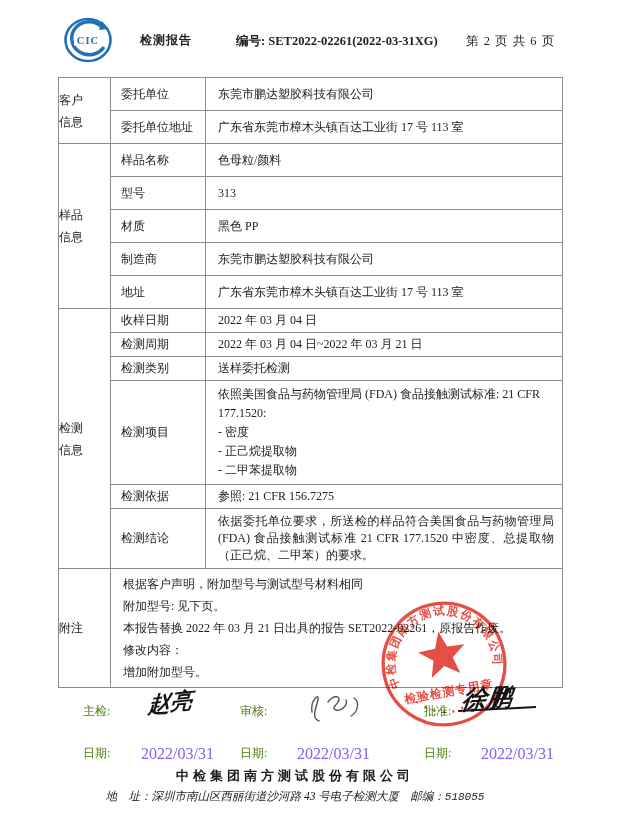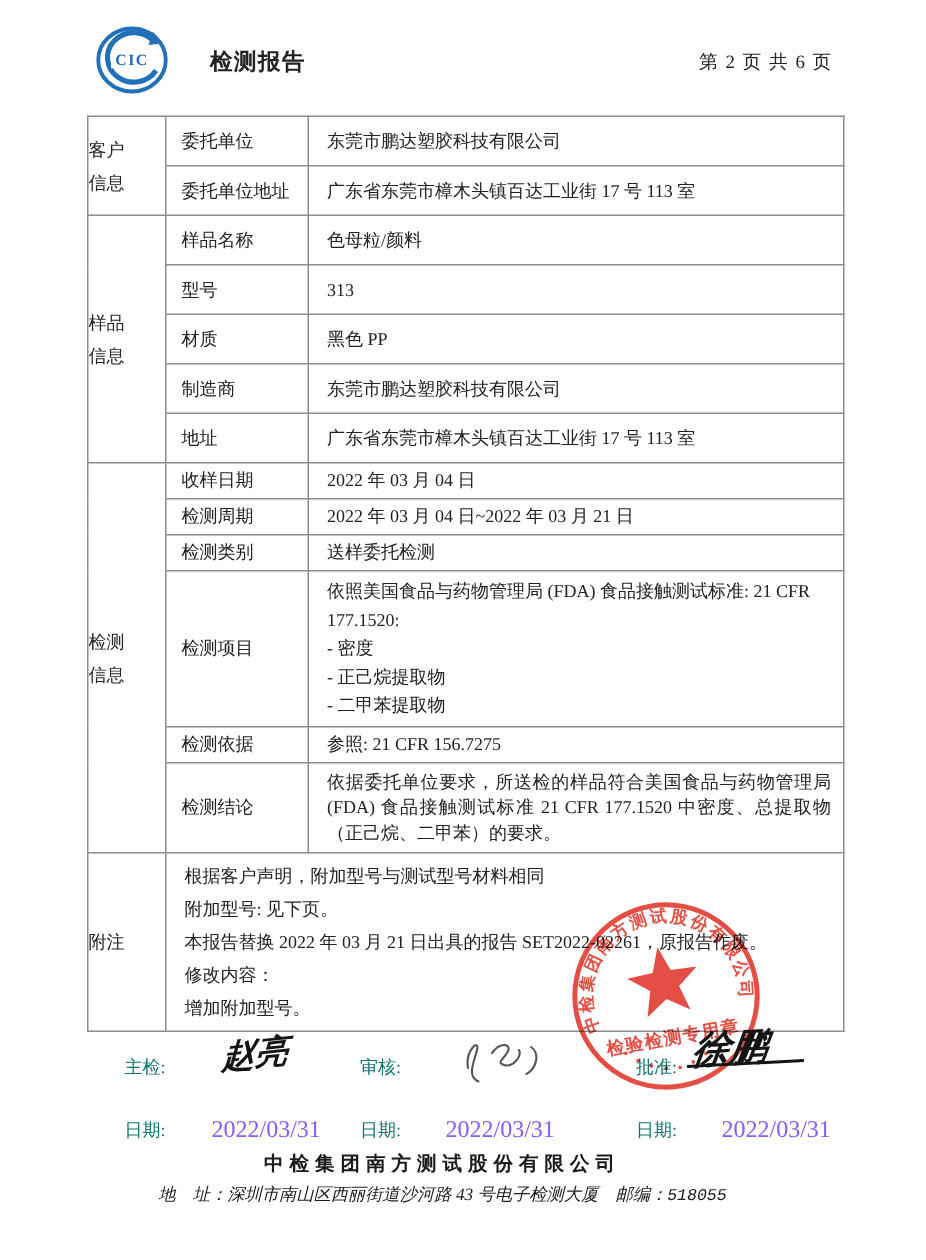--- a/index.html
+++ b/index.html
@@ -1,39 +1,39 @@
 <!DOCTYPE html>
 <html><head>
 <meta charset="utf-8">
 <style>
   html,body{margin:0;padding:0;background:#ffffff;}
   .page{position:relative;width:590px;height:840px;background:#fff;overflow:hidden;
         font-family:"Liberation Serif","DejaVu Serif",serif;color:#222;}
   
   .header{position:absolute;top:14px;left:0;width:100%;height:54px;}
   .logo{position:absolute;left:62px;top:2px;width:52px;height:48px;}
-  .doc-title{position:absolute;left:140px;top:18px;font-size:15px;font-weight:bold;letter-spacing:1px;}
+  .doc-title{position:absolute;left:140px;top:18px;font-size:12px;font-weight:bold;letter-spacing:1px;}
   .report-no{position:absolute;left:236px;top:19px;font-size:12.5px;font-weight:bold;}
   .page-info{position:absolute;left:466px;top:19px;font-size:12.5px;font-weight:normal;letter-spacing:1px;}
   
   table.report{position:absolute;left:58px;top:77px;width:504px;border-collapse:collapse;table-layout:fixed;}
   table.report td{border:1px solid #8c8c8c;font-size:12px;vertical-align:middle;overflow:hidden;}
   td.sec{ text-align:left;padding:0;}
   td.sec span{display:block;line-height:22px;}
   td.lbl{padding:0 4px 0 10px;}
   td.val{padding:2px 8px 2px 12px;}
   td.multi{vertical-align:middle;padding:4px 8px 4px 12px;}
   .line19{line-height:19px;}
   .line22{line-height:22px;}
   .just{text-align:justify;line-height:17px;}
   
   .stamp{position:absolute;left:376px;top:594px;width:136px;height:140px;z-index:6;
          transform:rotate(-10deg);opacity:.9;mix-blend-mode:multiply;pointer-events:none;}
   
-  .sig-label{position:absolute;font-size:12px;color:#0f766e;}
+  .sig-label{position:absolute;font-size:12px;color:#4d7c0f;}
   .sig-text{font-family:"DejaVu Serif",serif;font-style:italic;font-weight:700;color:#141414;
             display:inline-block;transform:rotate(-6deg) skewX(-9deg);}
   .sig-block{position:absolute;z-index:3;}
   .date-val{position:absolute;font-size:16px;color:#8b5cf6;}
   
   .footer-company{position:absolute;top:767px;left:0;width:100%;text-align:center;
                   font-size:13px;font-weight:bold;letter-spacing:4px;color:#1b1b1b;}
   .footer-line2{position:absolute;top:789px;left:0;width:100%;text-align:center;font-size:11.5px;color:#1b1b1b;font-style:italic;}
   .footer-line3{position:absolute;top:806px;left:0;width:100%;text-align:center;font-size:11.5px;color:#1b1b1b;}
   .mono{font-family:"Liberation Mono",monospace;font-size:11px;}
@@ -47,20 +47,21 @@
 
   <div class="header">
     <svg class="logo" viewBox="0 0 52 48">
       <ellipse cx="26" cy="24" rx="22.5" ry="21" fill="none" stroke="#2170b8" stroke-width="2.6"></ellipse>
       <path d="M 40 11 A 17.5 16.5 0 1 0 42 31" fill="none" stroke="#2170b8" stroke-width="3.4"></path>
       <polygon points="40,5 46,13 37,14" fill="#2170b8"></polygon>
       <rect x="12" y="18.5" width="28" height="11" fill="#ffffff"></rect>
       <text x="26" y="27.5" text-anchor="middle" font-family="Liberation Serif, serif" font-size="10.5" font-weight="bold" fill="#2170b8" letter-spacing="1">CIC</text>
     </svg>
     <div class="doc-title">检测报告</div>
+    <div class="report-no">编号: SET2022-02261(2022-03-31XG)</div>
     <div class="page-info">第 2 页 共 6 页</div>
   </div>
 
   <table class="report">
     <colgroup>
         <col style="width:52px">
         <col style="width:95px">
         <col style="width:357px">
       </colgroup>
 

